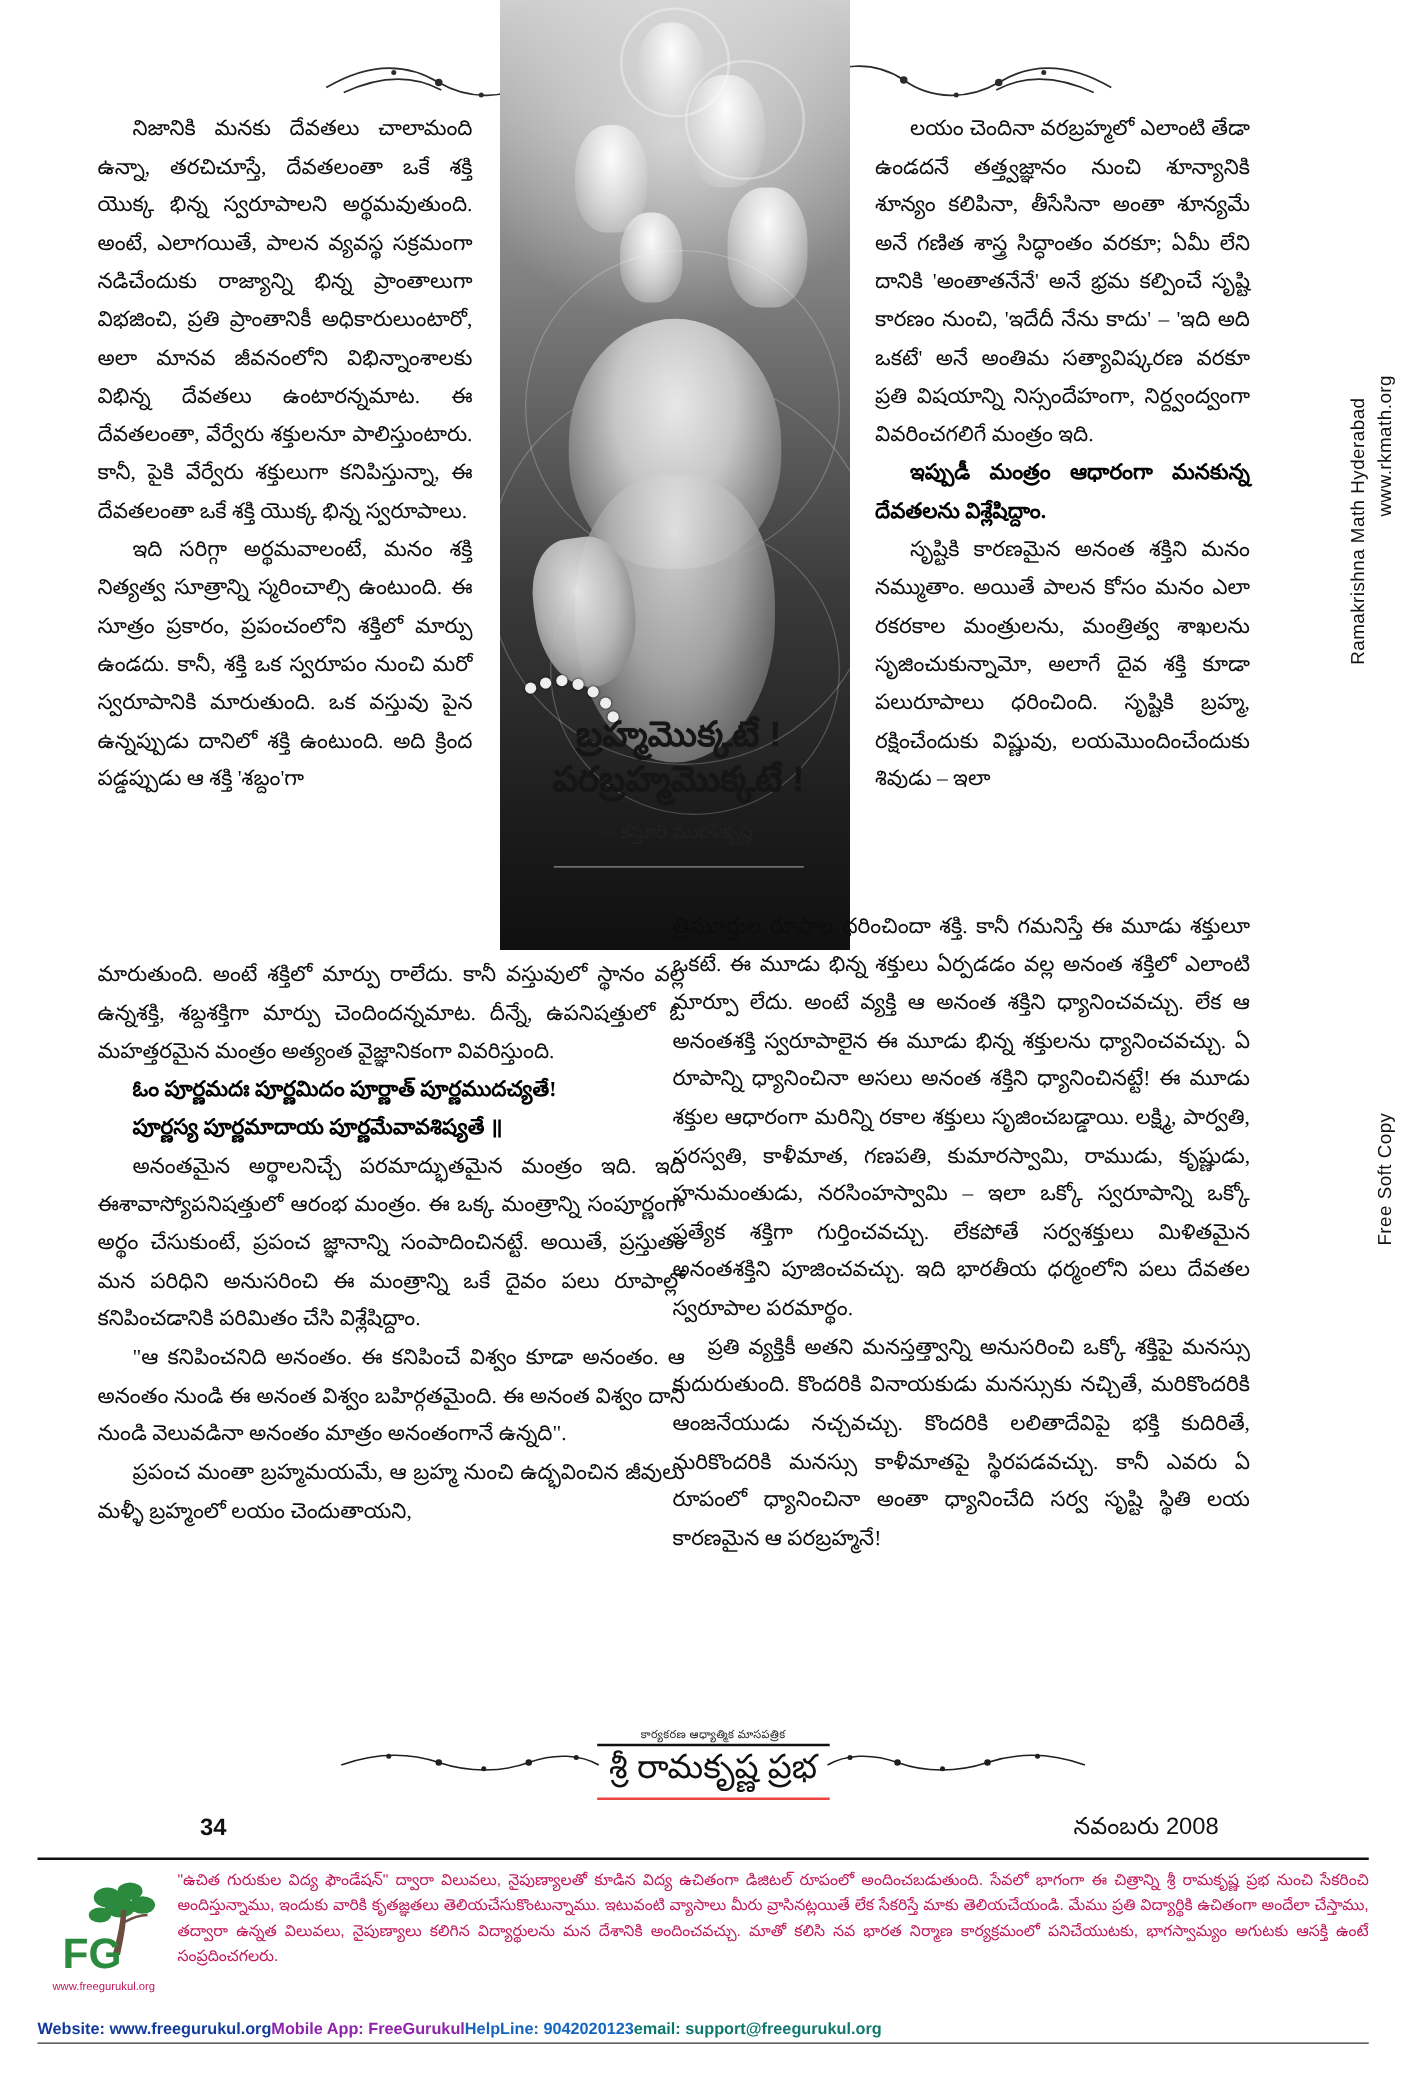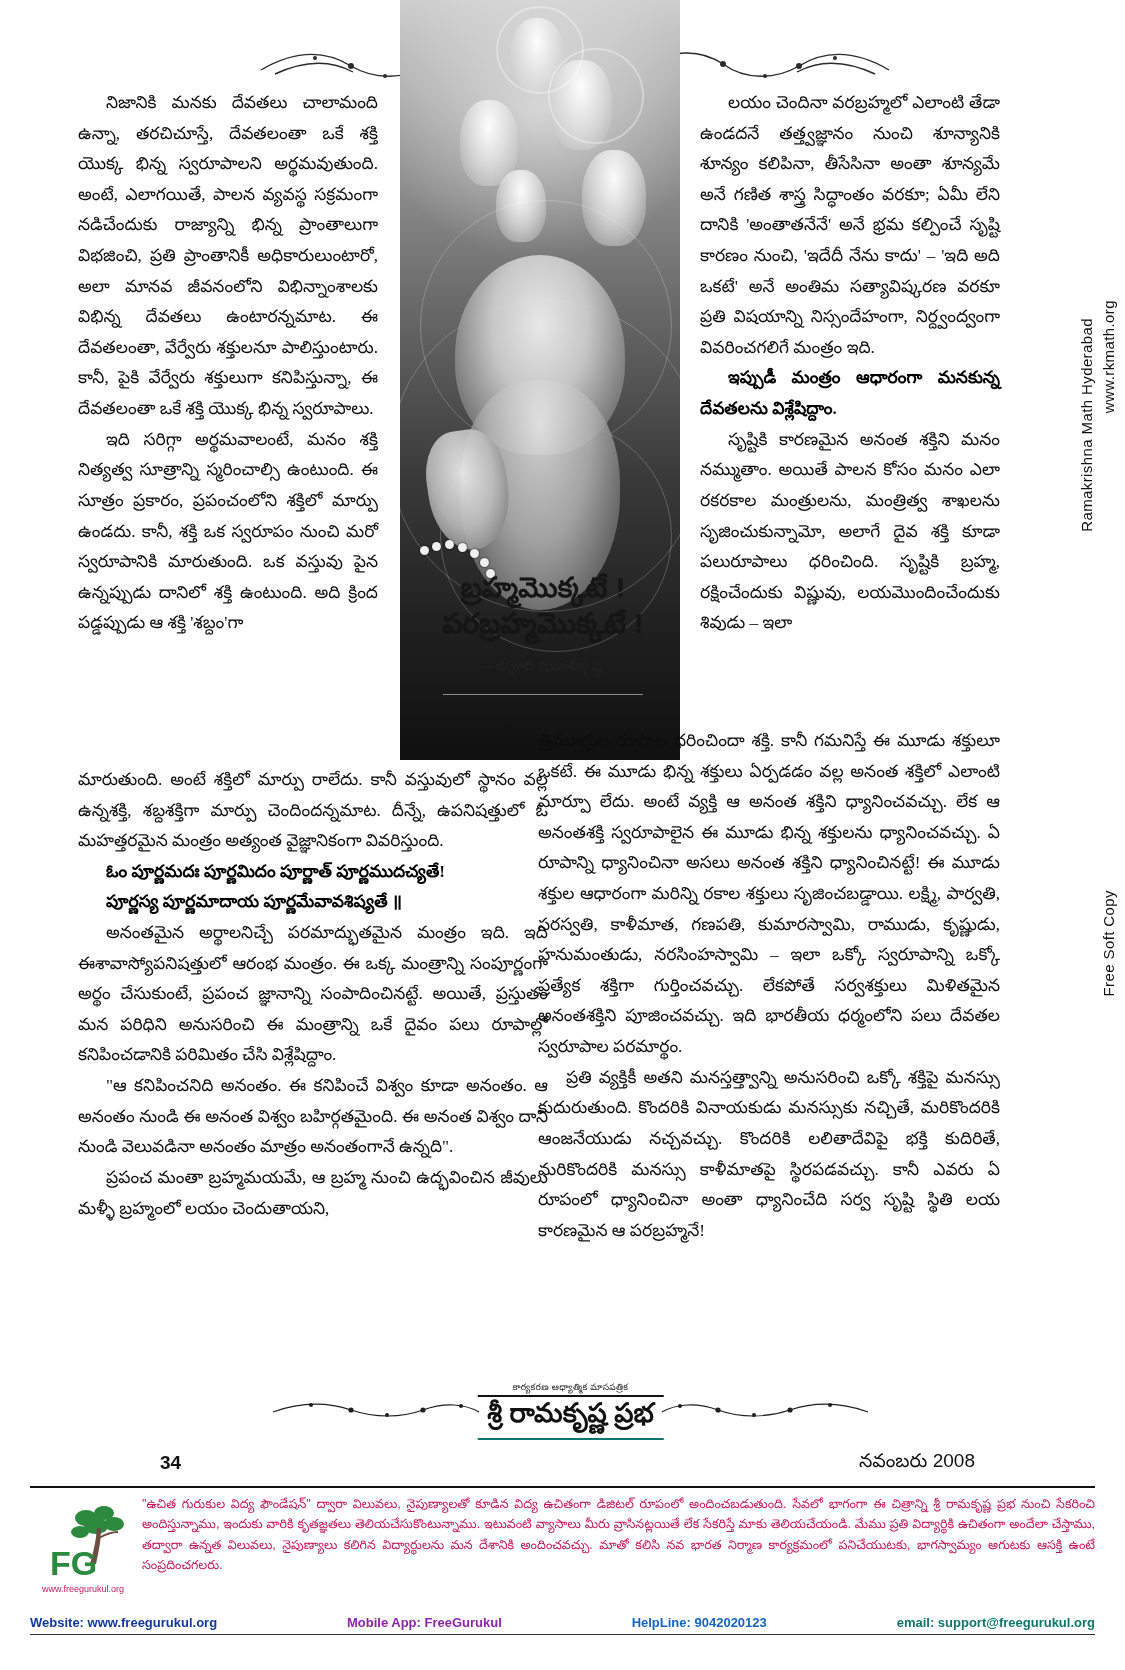--- a/index.html
+++ b/index.html
@@ -151,23 +151,23 @@
   .masthead .title{
     position:absolute;left:50%;transform:translateX(-50%);top:4px;
     text-align:center;
   }
   .masthead .title .sub{
     font-family:"Liberation Sans", sans-serif;
     font-size:9px;color:#222;letter-spacing:.3px;
   }
   .masthead .title .main{
     font-family:"Liberation Sans", sans-serif;
-    font-weight:bold;font-size:27px;color:#111;
+    font-weight:normal;font-size:27px;color:#111;
     padding:1px 10px 3px;
-    border-top:2px solid #111;border-bottom:2px solid #0f766e;
+    border-top:2px solid #111;border-bottom:2px solid #ef4444;
     display:inline-block;margin-top:1px;
   }
 
   .pagenum{
     position:absolute;left:160px;top:1452px;
     font-family:"Liberation Sans", sans-serif;
     font-weight:bold;font-size:19px;color:#111;
   }
   .issuedate{
     position:absolute;right:150px;top:1450px;
@@ -202,21 +202,21 @@
   .promo .body{
     position:absolute;left:112px;right:0;top:2px;
     font-family:"Liberation Sans", sans-serif;
     font-size:12.6px;
     line-height:1.62;
     color:#c2185b;
     text-align:justify;
   }
   .contactbar{
     position:absolute;left:30px;right:30px;top:1612px;height:20px;
-    display:flex;align-items:center;justify-content:space-between;
+    display:flex;align-items:center;
     font-family:"Liberation Sans", sans-serif;
     font-size:13px;font-weight:bold;
   }
   .contactbar .c-web{color:#123a9c;}
   .contactbar .c-app{color:#8e24aa;}
   .contactbar .c-help{color:#1565c0;}
   .contactbar .c-mail{color:#0f766e;}
   .hr-bottom{
     position:absolute;left:30px;right:30px;top:1634px;height:1px;background:#333;
   }

